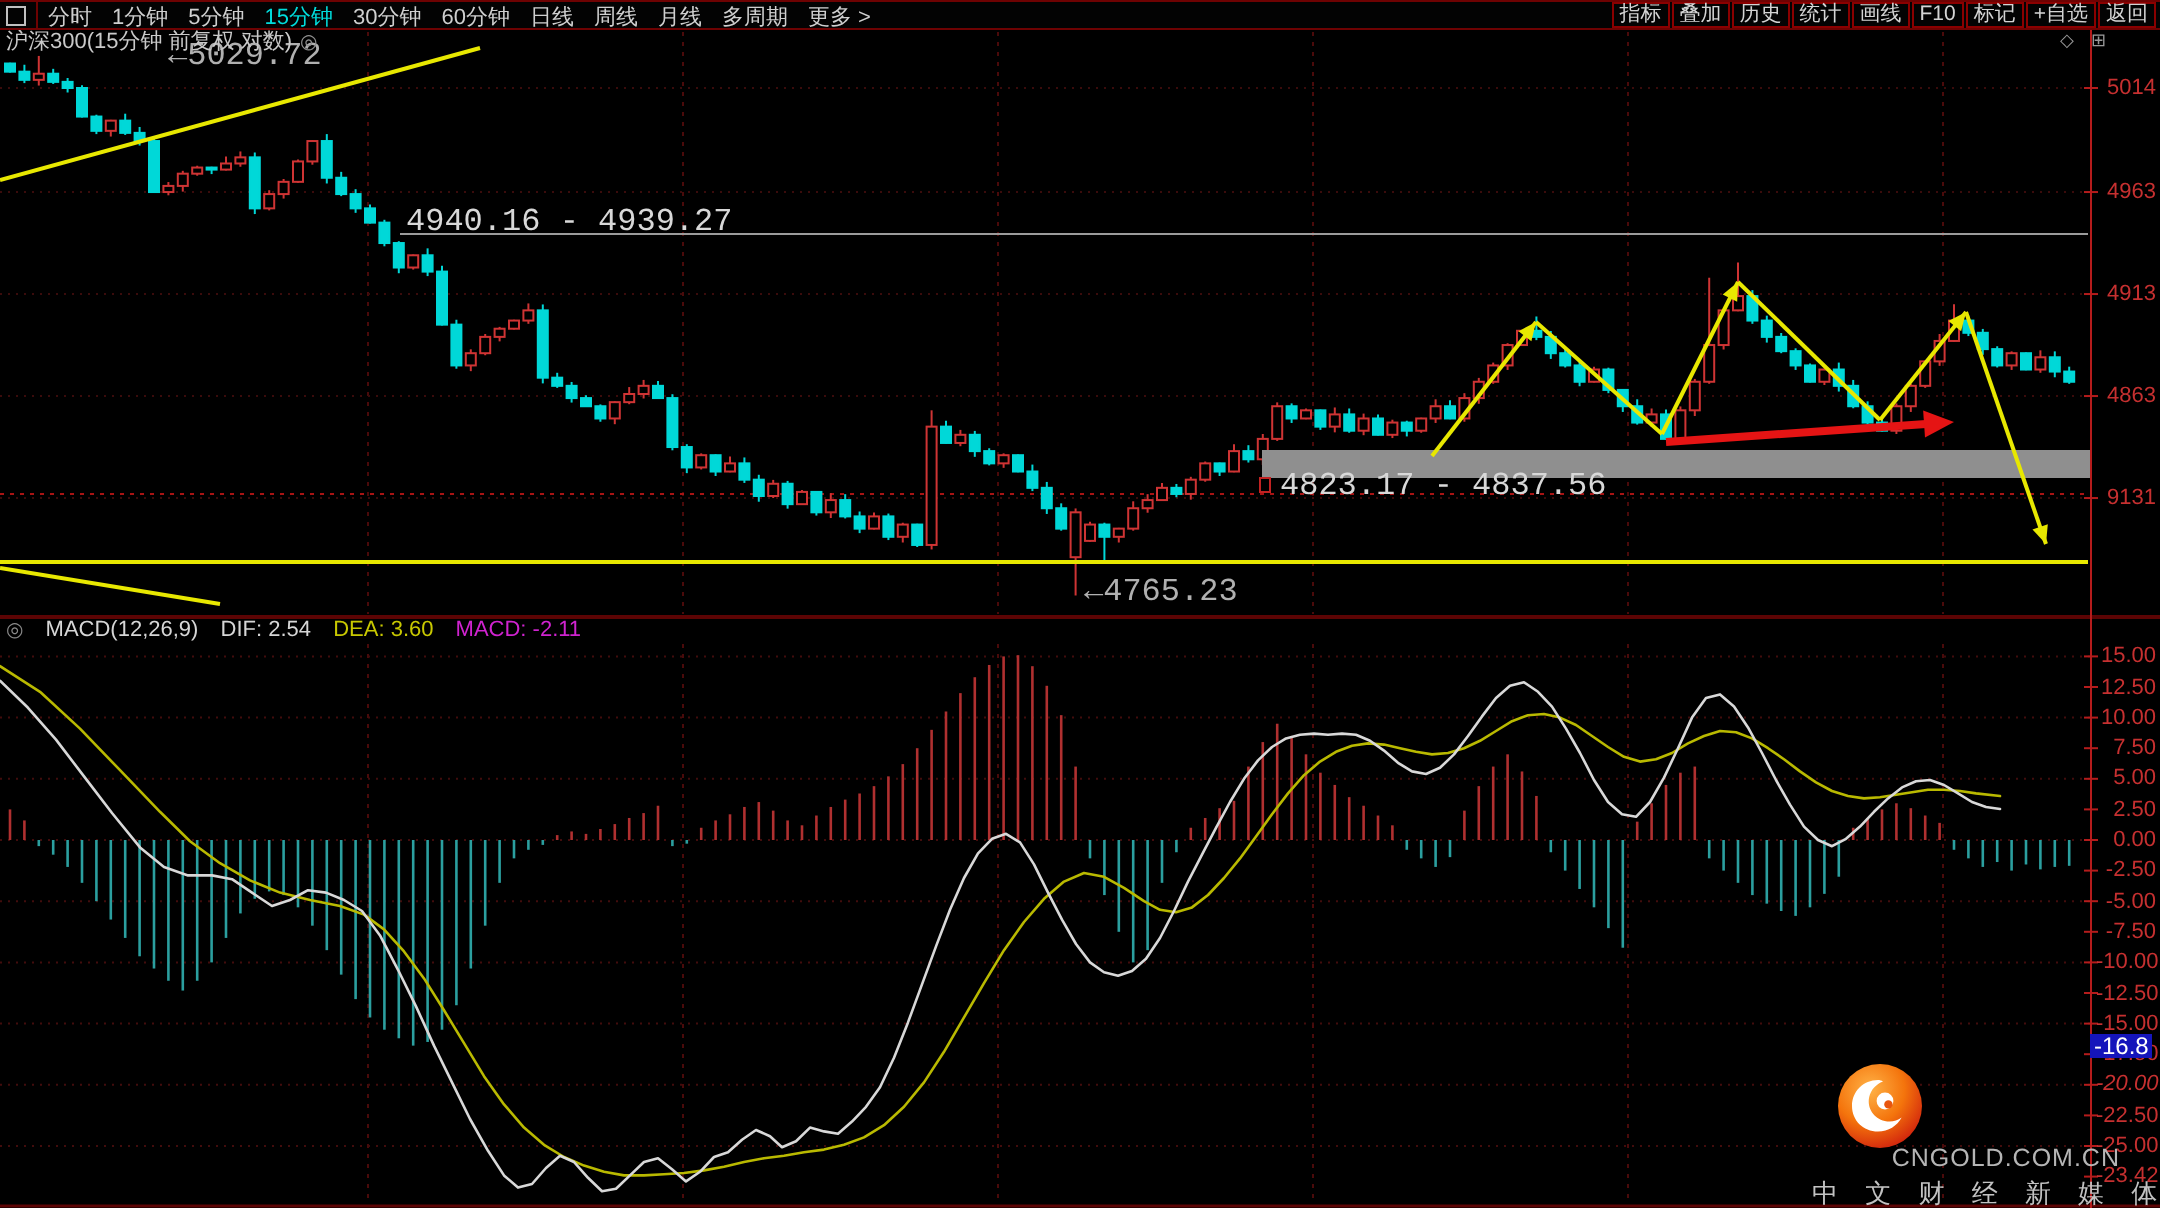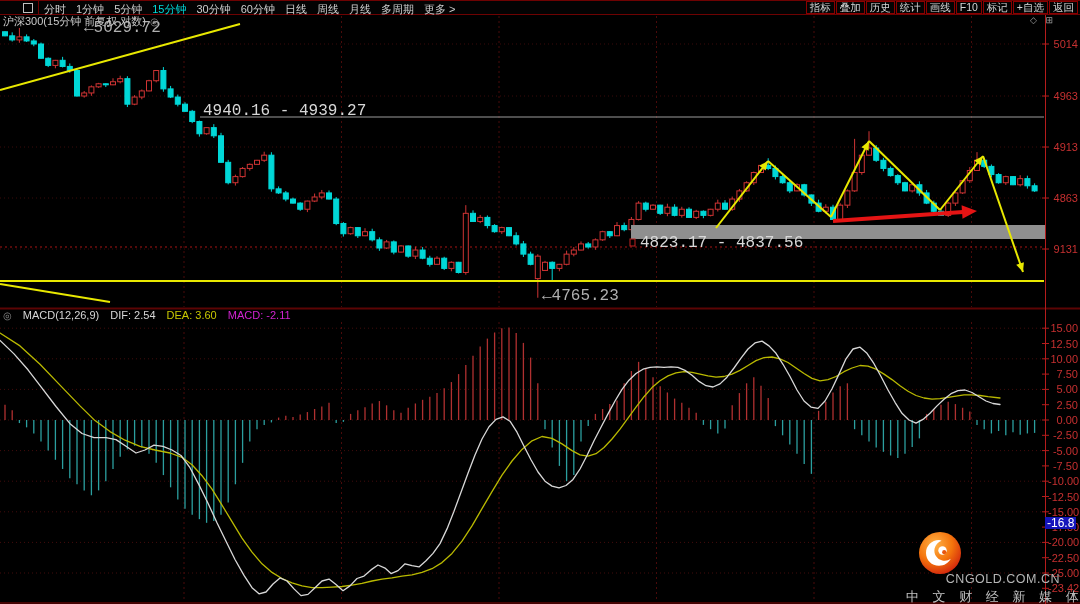--- a/index.html
+++ b/index.html
@@ -2,21 +2,21 @@
 <html><head>
 <meta charset="utf-8">
 <style>
   html,body{margin:0;padding:0;background:#111;}
   .screen{position:relative;width:1080px;height:604px;background:#000;overflow:hidden;
           font-family:"Liberation Sans",sans-serif;-webkit-font-smoothing:antialiased;}
   #chart-svg{position:absolute;left:0;top:0;}
   
   .toolbar{position:absolute;left:0;top:0;width:1080px;height:13px;display:flex;align-items:center;
            justify-content:space-between;border-top:1px solid #6e0202;border-bottom:1px solid #6e0202;background:#030303;z-index:8;}
-  .tb-left{display:flex;align-items:center;height:13px;padding-left:20px;}
+  .tb-left{display:flex;align-items:center;height:13px;}
   .win-icon{display:inline-block;width:8px;height:8px;border:1px solid #c0c0c0;margin:0 5px 0 3px;}
   .tb-sep{display:inline-block;width:1px;height:13px;background:#6e0202;margin-right:5px;}
   .tf-item{font-size:11px;line-height:12px;color:#cfcfcf;margin-right:10px;white-space:nowrap;cursor:default;}
   .tf-item.active{color:#00dcdc;}
   .tb-right{display:flex;align-items:center;margin-right:2px;}
   .tb-btn{font-size:10.5px;line-height:11px;color:#d4d4d4;border:1px solid #8b0000;padding:0 3px;margin-left:1px;white-space:nowrap;cursor:default;}
   
   .chart-title{position:absolute;left:3px;top:15px;font-size:11px;line-height:12px;color:#c9c9c9;z-index:6;white-space:nowrap;}
   .gear{color:#8f8f8f;margin-left:4px;font-size:10px;}
   .pane-ctl{position:absolute;right:24px;top:15px;font-size:9px;color:#9a9a9a;z-index:6;letter-spacing:3px;}
@@ -608,21 +608,21 @@
       <div class="axlabel" style="top: 384.4px;">5.00</div>
       <div class="axlabel" style="top: 399.7px;">2.50</div>
       <div class="axlabel" style="top: 415px;">0.00</div>
       <div class="axlabel" style="top: 430.3px;">-2.50</div>
       <div class="axlabel" style="top: 445.6px;">-5.00</div>
       <div class="axlabel" style="top: 460.9px;">-7.50</div>
       <div class="axlabel" style="top: 476.2px;">-10.00</div>
       <div class="axlabel" style="top: 491.5px;">-12.50</div>
       <div class="axlabel" style="top: 506.8px;">-15.00</div>
       <div class="axlabel" style="top: 522.1px;">-17.50</div>
-      <div class="axlabel" style="top: 537.4px;">-20.00</div>
+      <div class="axlabel" style="top: 537.4px; font-style: italic;">-20.00</div>
       <div class="axlabel" style="top: 552.7px;">-22.50</div>
       <div class="axlabel" style="top: 568px;">-25.00</div>
       <div class="axlabel" style="top: 583.3px;">-23.42</div>
     </div>
   <div class="min-badge">-16.8</div>
 
   <div class="logo">
     <div class="logo-row">
       <span class="logo-circle">
         <svg width="44" height="44" viewBox="0 0 44 44">

